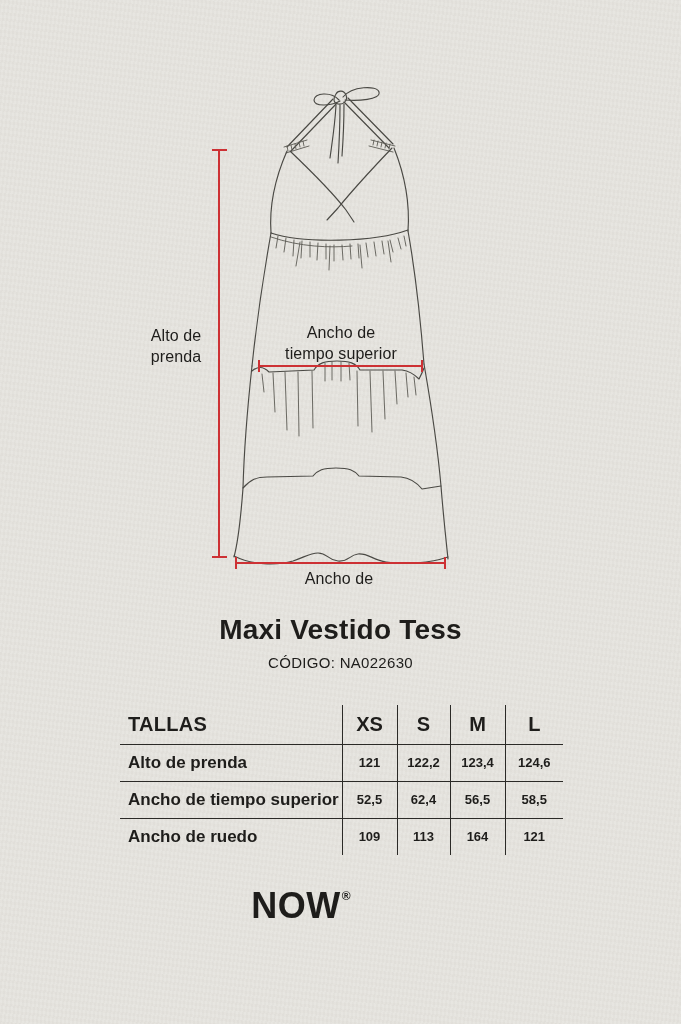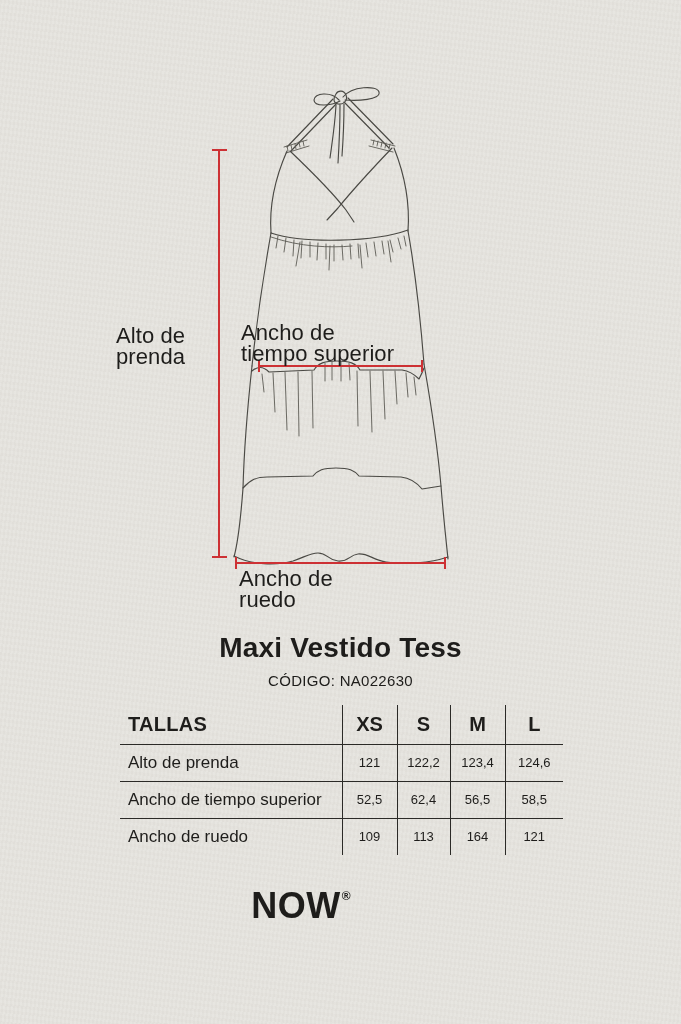--- a/index.html
+++ b/index.html
@@ -30,44 +30,44 @@
       repeating-linear-gradient(7deg, rgba(110,105,95,0.018) 0 3px, rgba(255,255,255,0.02) 3px 6px);
     pointer-events:none;
   }
   .sketch-svg{position:absolute;left:0;top:0;width:681px;height:1024px;}
   .sketch{stroke:var(--sketch);fill:none;stroke-width:1.15;stroke-linecap:round;stroke-linejoin:round;}
   .sketch.thin{stroke:var(--sketch-light);stroke-width:0.9;}
   .measure{stroke:var(--accent-red);fill:none;stroke-width:2;}
 
   .diagram-label{
     position:absolute;
-    font-size:22px;line-height:21px;
-    text-align:left;color:var(--ink);
+    font-size:16px;line-height:21px;
+    text-align:center;color:var(--ink);
     letter-spacing:0.1px;
   }
   .label-height{left:116px;top:325px;width:120px;}
   .label-top-width{left:241px;top:322px;width:200px;}
   .label-hem-width{left:239px;top:568px;width:200px;}
 
-  .title-block{position:absolute;left:0;top:632px;width:681px;text-align:center;}
+  .title-block{position:absolute;left:0;top:614px;width:681px;text-align:center;}
   .product-title{font-size:28px;font-weight:700;letter-spacing:0.2px;line-height:32px;}
   .product-code{margin-top:8px;font-size:15px;letter-spacing:0.3px;}
 
   .size-table{
     position:absolute;left:120px;top:705px;
     border-collapse:collapse;table-layout:fixed;
     width:443px;
   }
   .size-table col.c-label{width:222px;}
   .size-table col.c-xs{width:55px;}
   .size-table col.c-s{width:53px;}
   .size-table col.c-m{width:55px;}
   .size-table col.c-l{width:58px;}
   .size-table th,.size-table td{
-    font-weight:400;text-align:center;vertical-align:middle;
+    font-weight:700;text-align:center;vertical-align:middle;
     color:var(--ink);
   }
   .size-table thead th{
     height:39px;font-size:20px;font-weight:700;
     border-bottom:1.5px solid var(--table-line);
   }
   .size-table thead th.h-label{text-align:left;padding-left:8px;letter-spacing:0.3px;}
   .size-table tbody td{height:37px;font-size:13px;}
   .size-table tbody td.r-label{text-align:left;padding-left:8px;font-size:17px;}
   .size-table tbody tr:not(:last-child) td{border-bottom:1.5px solid var(--table-line);}
@@ -145,21 +145,20 @@
   <div class="diagram-label label-height">
     <div>Alto de</div>
     <div>prenda</div>
   </div>
   <div class="diagram-label label-top-width">
     <div>Ancho de</div>
     <div>tiempo superior</div>
   </div>
   <div class="diagram-label label-hem-width">
     <div>Ancho de</div>
-    <div>ruedo</div>
   </div>
 
   <div class="title-block">
     <div class="product-title">Maxi Vestido Tess</div>
     <div class="product-code">CÓDIGO: NA022630</div>
   </div>
 
   <table class="size-table">
     <colgroup>
       <col class="c-label">

